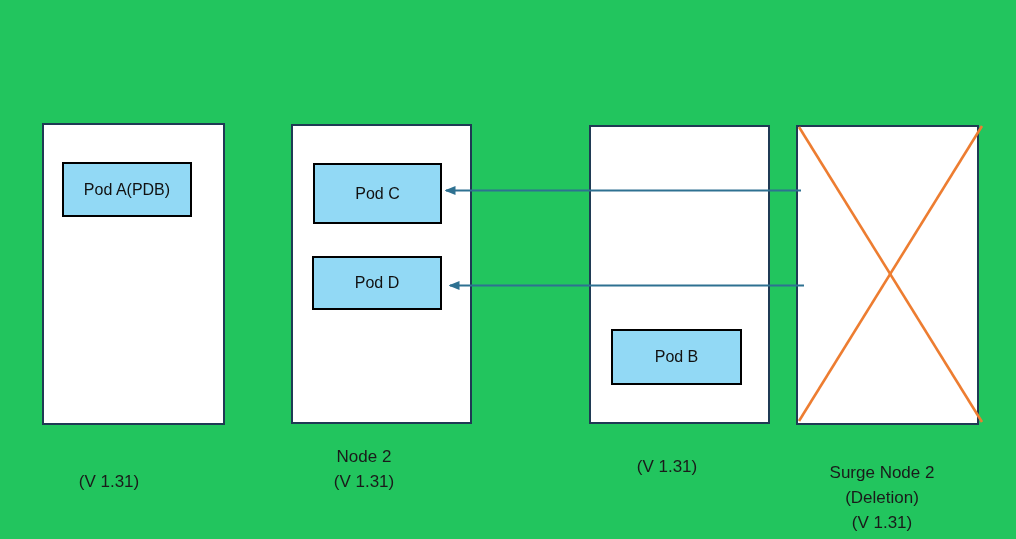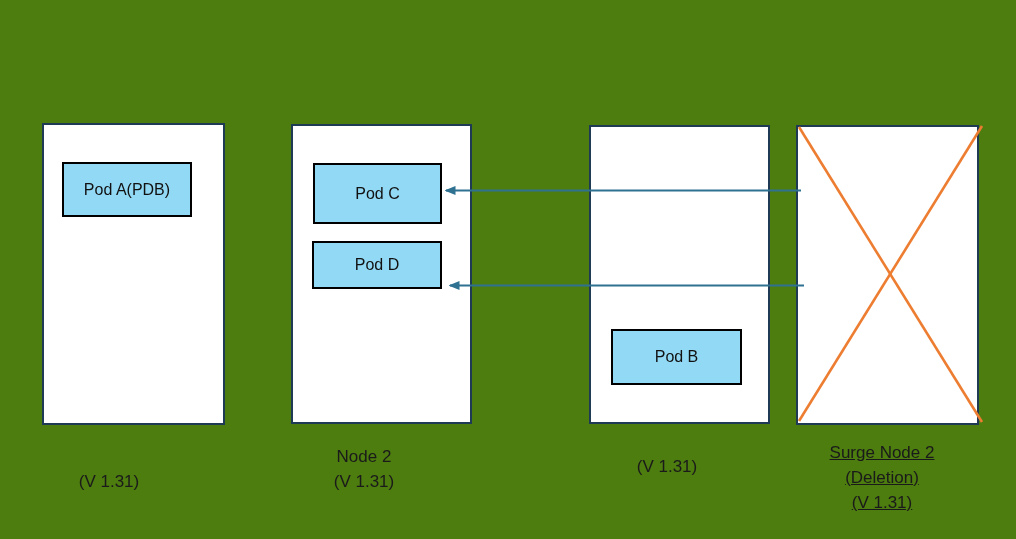--- a/index.html
+++ b/index.html
@@ -1,20 +1,20 @@
 <!DOCTYPE html>
 <html><head>
 <meta charset="utf-8">
 <style>
   html, body { margin: 0; padding: 0; }
   .canvas {
     position: relative;
     width: 1016px;
     height: 539px;
-    background: #4d7c0f;
+    background: #22c55e;
     font-family: "Liberation Sans", sans-serif;
     overflow: hidden;
   }
   .node {
     position: absolute;
     border: 2px solid #1f3a54;
     background: #ffffff;
     box-sizing: border-box;
   }
   .pod {
@@ -45,27 +45,27 @@
     pointer-events: none;
     z-index: 3;
   }
   #node1 { left: 42px;  top: 123px; width: 183px; height: 302px; }
   #node2 { left: 291px; top: 124px; width: 181px; height: 300px; }
   #node3 { left: 589px; top: 125px; width: 181px; height: 299px; }
   #node4 { left: 796px; top: 125px; width: 183px; height: 300px; }
 
   #podA { left: 62px;  top: 162px; width: 130px; height: 55px; }
   #podC { left: 313px; top: 163px; width: 129px; height: 61px; }
-  #podD { left: 312px; top: 241px; width: 130px; height: 48px; }
+  #podD { left: 312px; top: 256px; width: 130px; height: 54px; }
   #podB { left: 611px; top: 329px; width: 131px; height: 56px; }
 
   #label1 { left: 48px;  top: 469px; width: 122px; }
   #label2 { left: 302px; top: 444px; width: 124px; }
   #label3 { left: 595px; top: 454px; width: 144px; }
-  #label4 { left: 810px; top: 440px; width: 144px; text-decoration: underline; }
+  #label4 { left: 810px; top: 460px; width: 144px; }
 </style>
 </head>
 <body>
 
 <div class="canvas">
 
   <div class="node" id="node1"></div>
   <div class="node" id="node2"></div>
   <div class="node" id="node3"></div>
   <div class="node" id="node4"></div>

